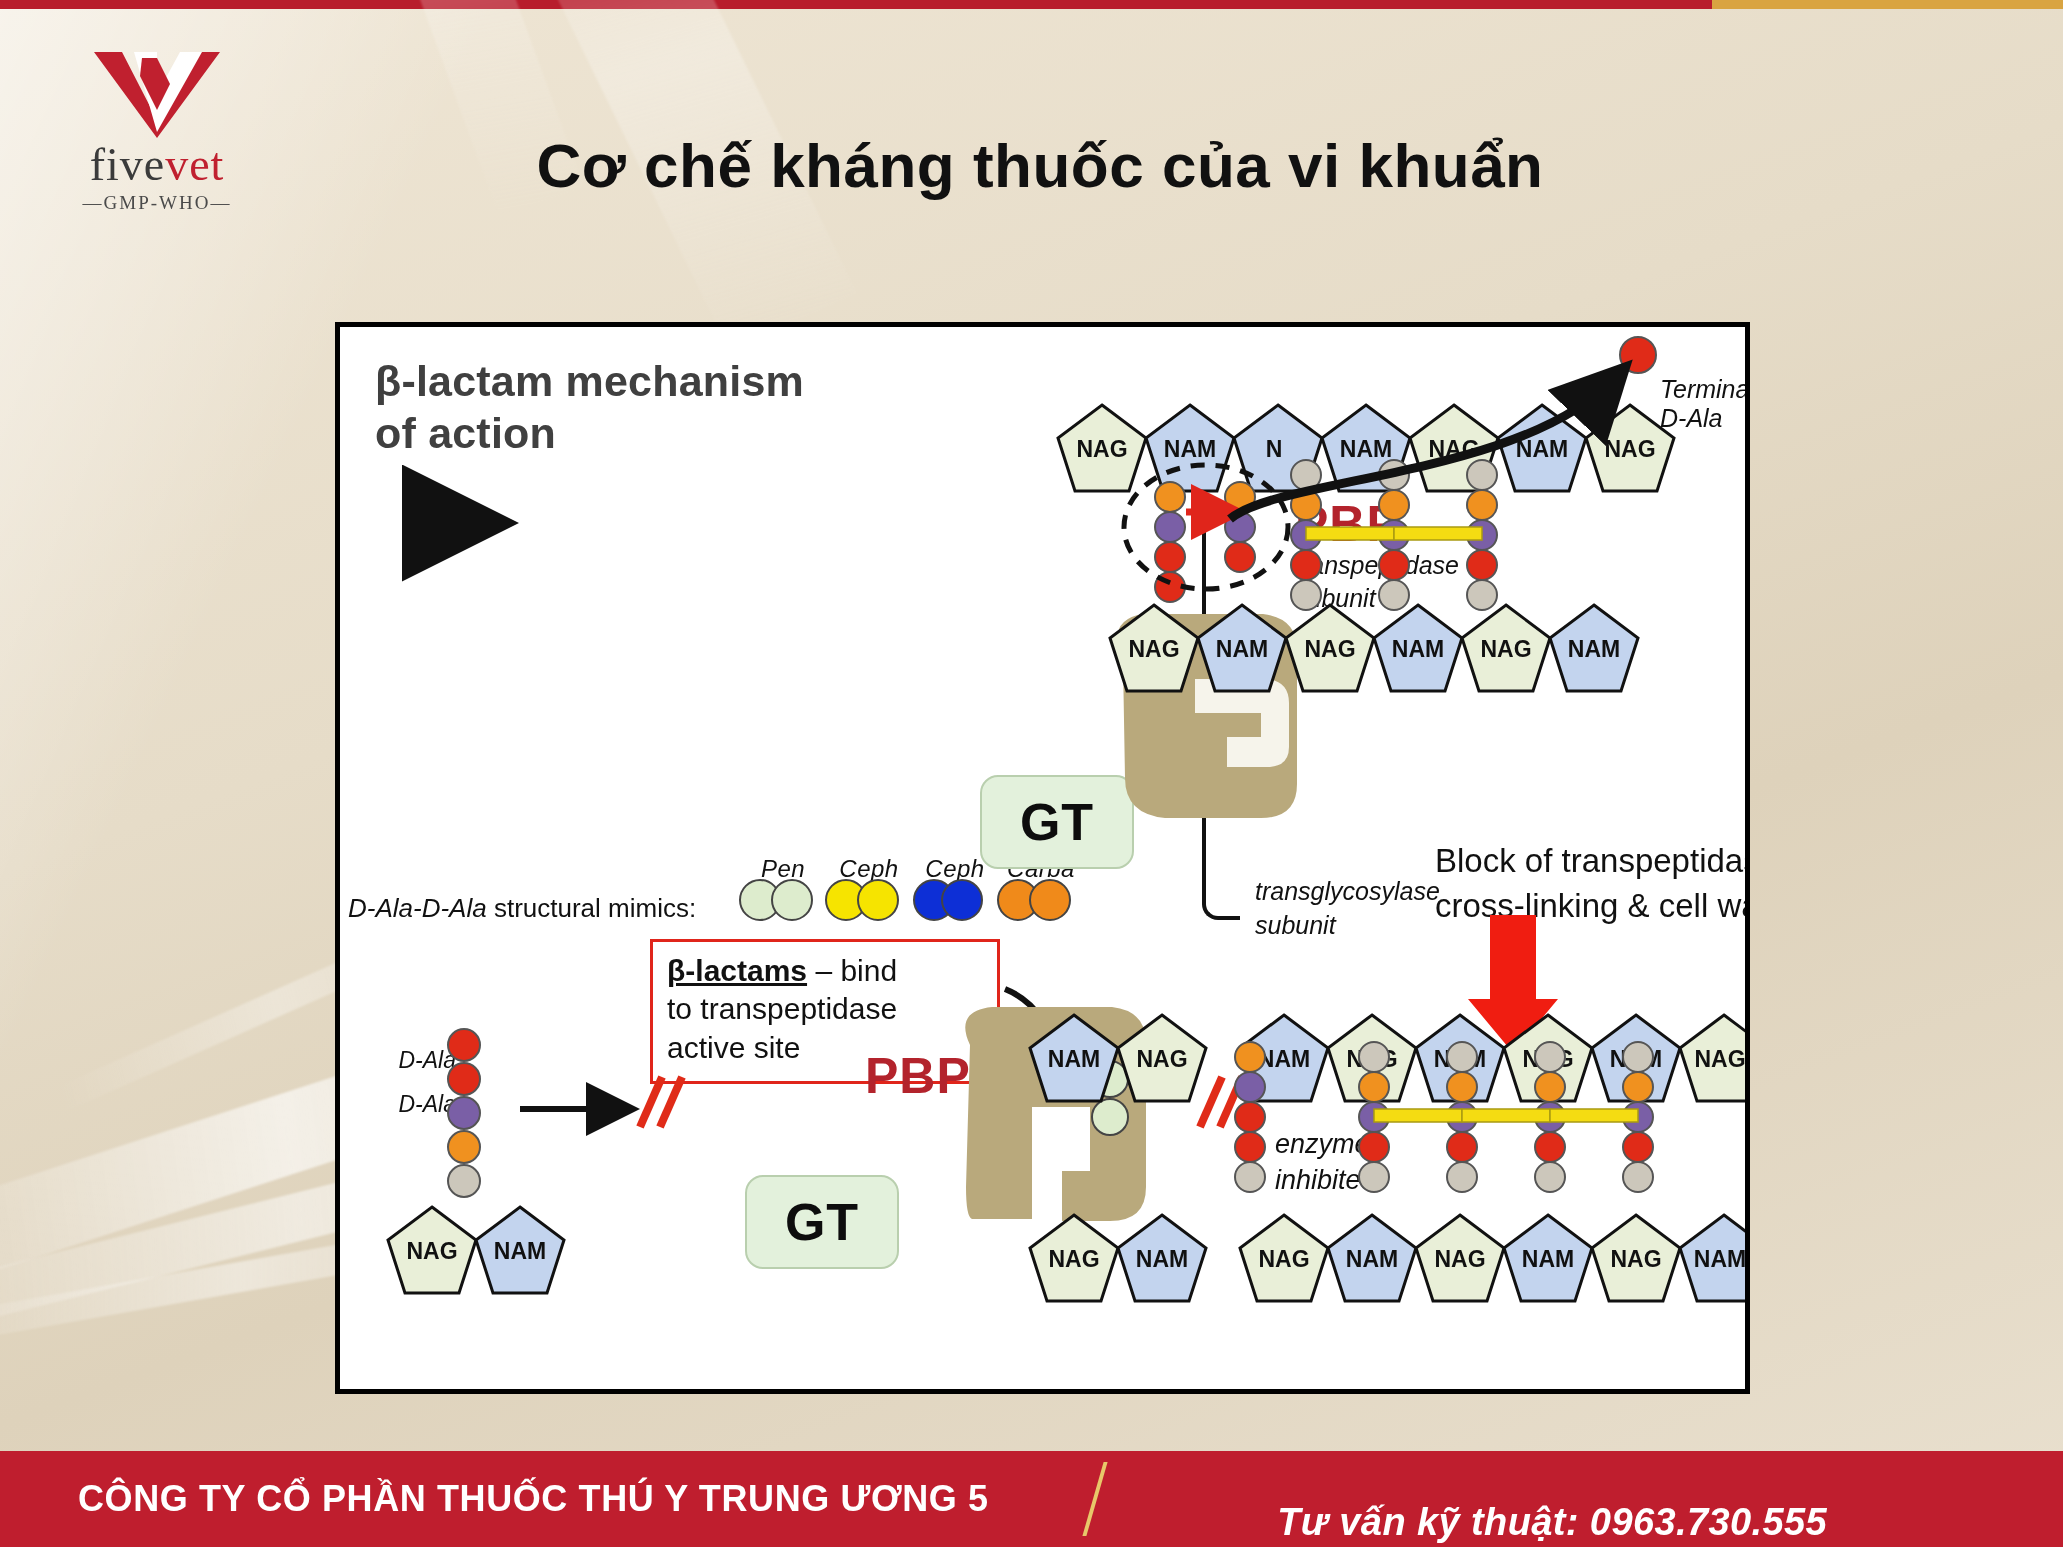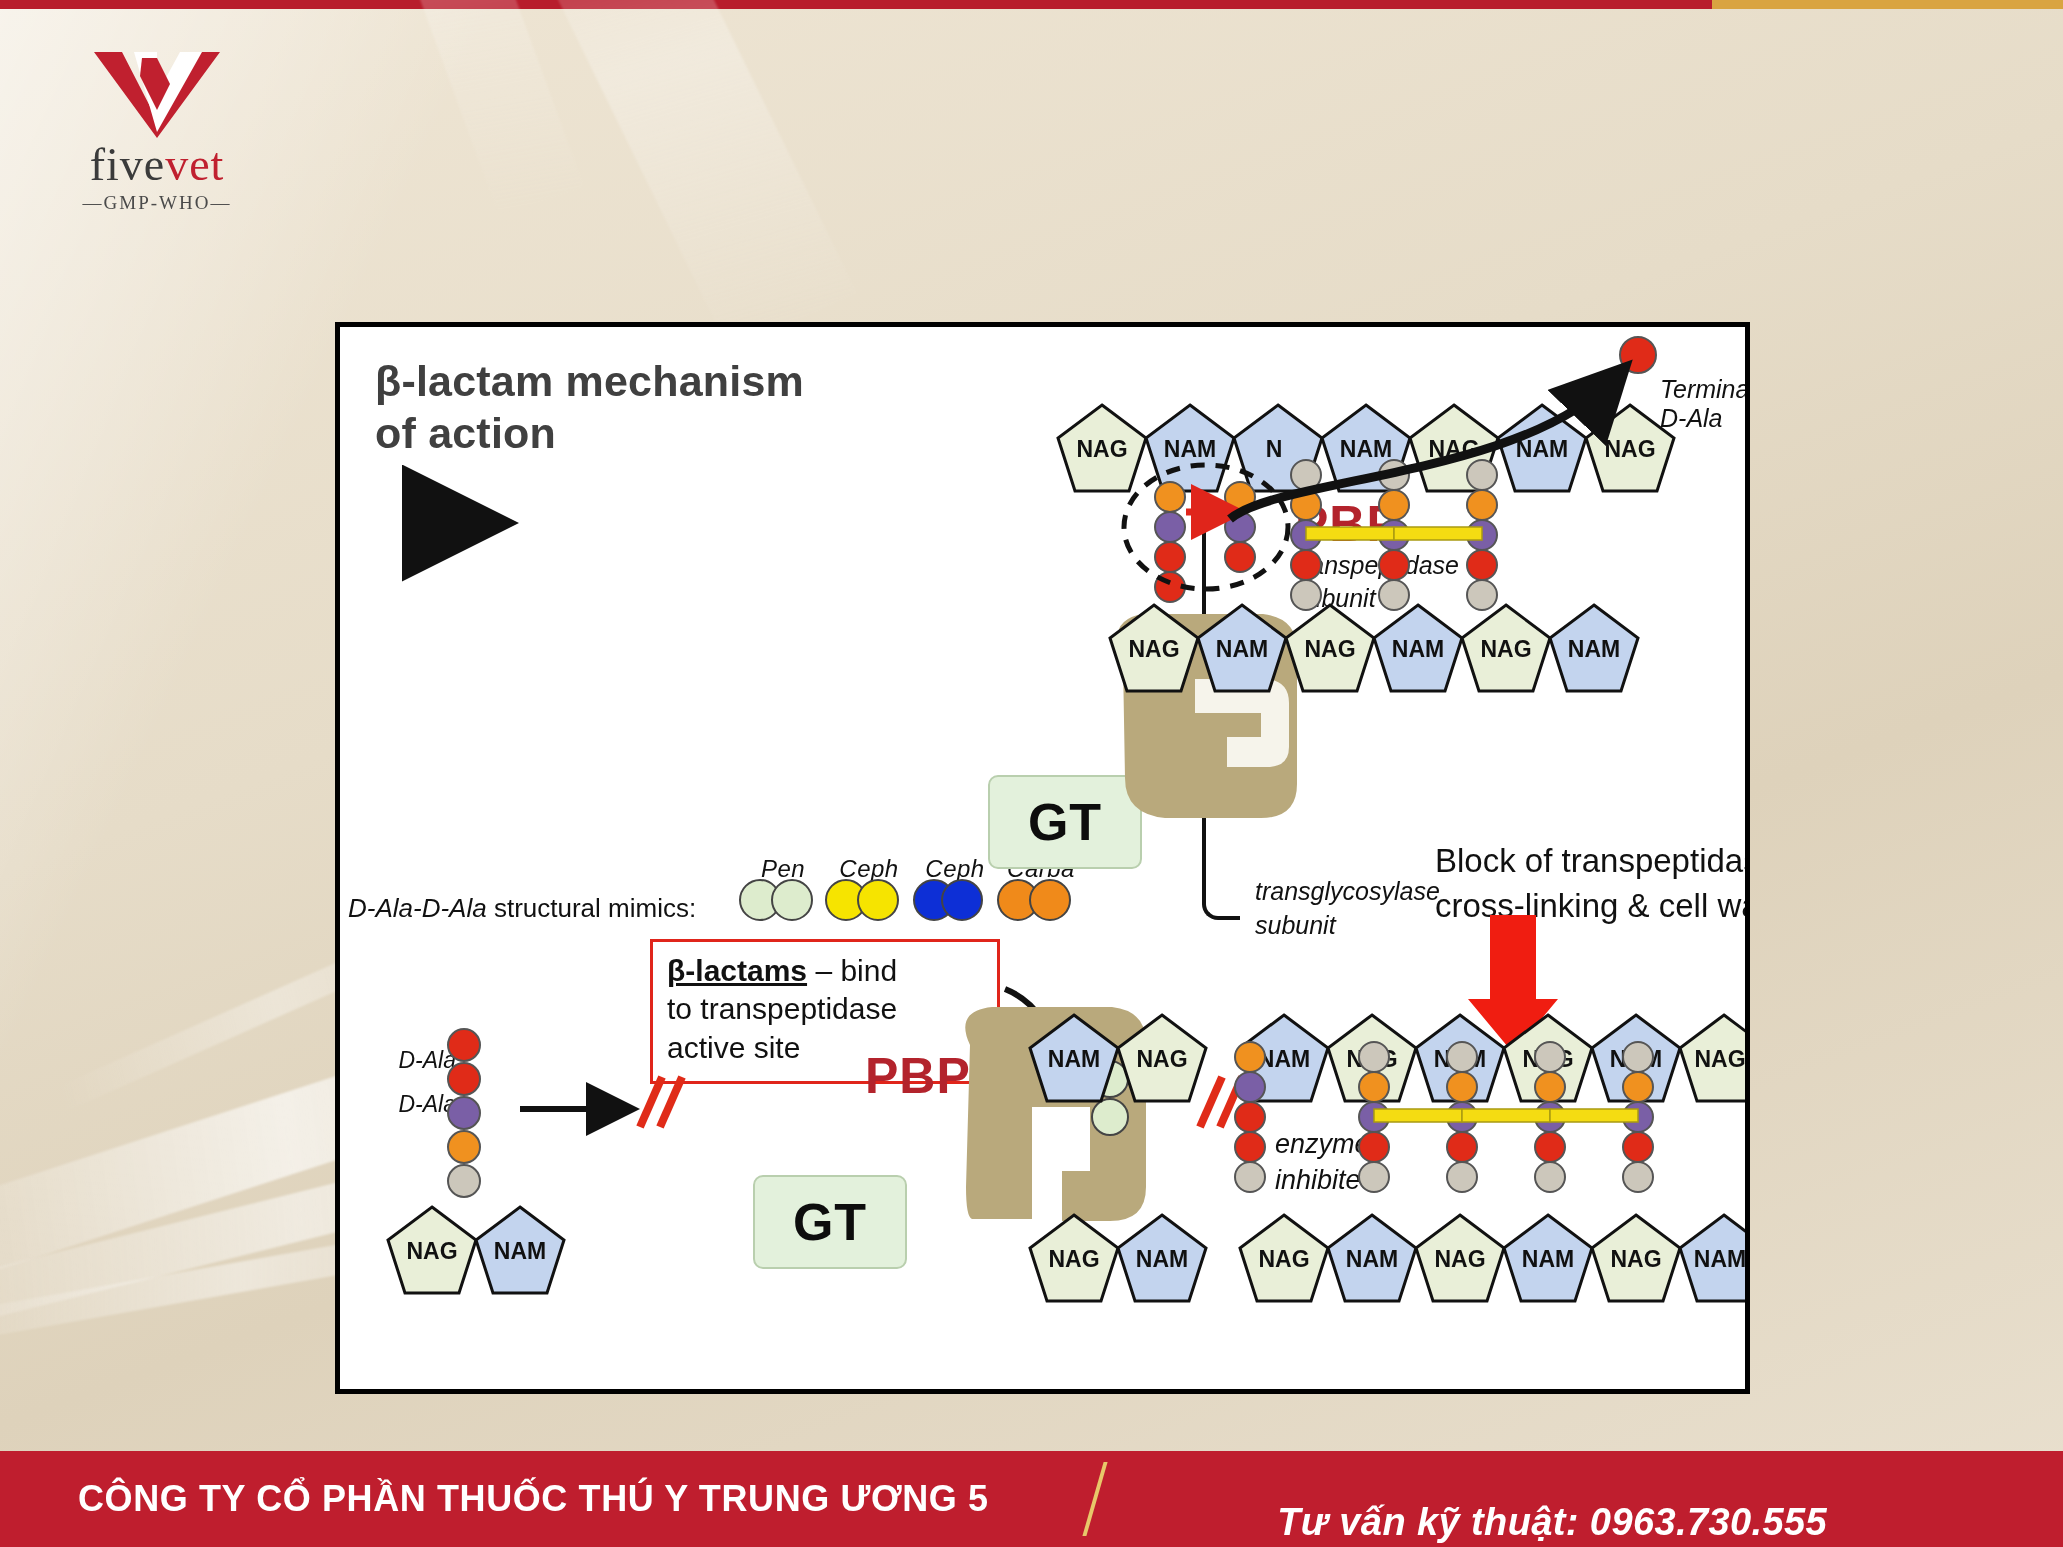--- a/index.html
+++ b/index.html
@@ -217,29 +217,28 @@
     font-style: italic;
     color: #111;
     line-height: 1.9;
     text-align: right;
     width: 78px;
   }
   .gtbox {
     position: absolute;
     background: #e3f1dc;
     border: 2px solid #b9cfae;
-    border-radius: 10px;
+    border-radius: 18px;
     display: flex;
     align-items: center;
     justify-content: center;
     font-size: 52px;
     font-weight: bold;
     color: #0d0d0d;
     letter-spacing: 1px;
-    margin-left: 8px;
   }
   .gt-top { left: 640px; top: 448px; width: 150px; height: 90px; }
   .gt-bottom { left: 405px; top: 848px; width: 150px; height: 90px; }
 
   .sugar-label {
     font-size: 23px;
     font-weight: bold;
     fill: #111;
     font-family: "Liberation Sans", sans-serif;
   }
@@ -303,20 +302,21 @@
       <path d="M52 4 L75 4 L75 46 L98 4 L120 4 L75 84 Z" fill="#ffffff"></path>
       <path d="M60 10 L75 10 L88 36 L75 62 L58 28 Z" fill="#c0202f"></path>
       <path d="M46 0 L56 0 L75 36 L94 0 L104 0 L75 56 Z" fill="#ffffff" opacity="0"></path>
     </svg>
     <div class="logo-word">
       <span class="five">five</span><span class="vet">vet</span>
     </div>
     <div class="logo-sub">—GMP-WHO—</div>
   </div>
 
+  <div class="title">Cơ chế kháng thuốc của vi khuẩn</div>
 
   <div class="figure">
     <div class="fig-inner">
 
       <div class="fig-h1">
         <span>β-lactam mechanism</span><br>
         <span>of action</span>
       </div>
 
 

